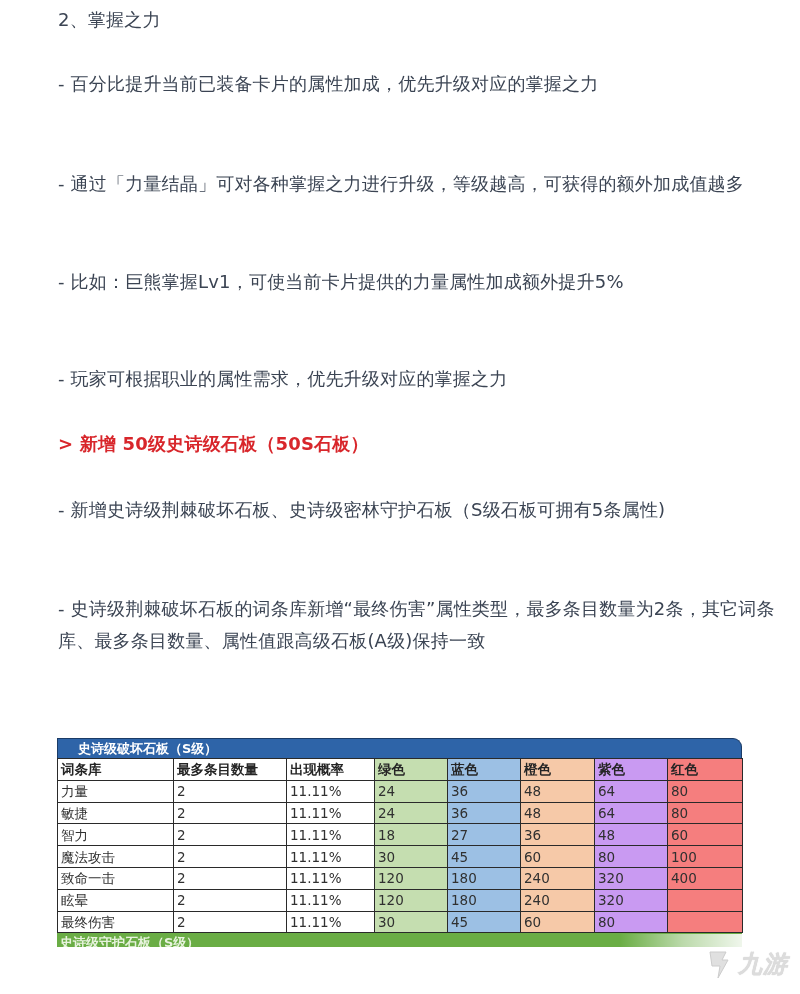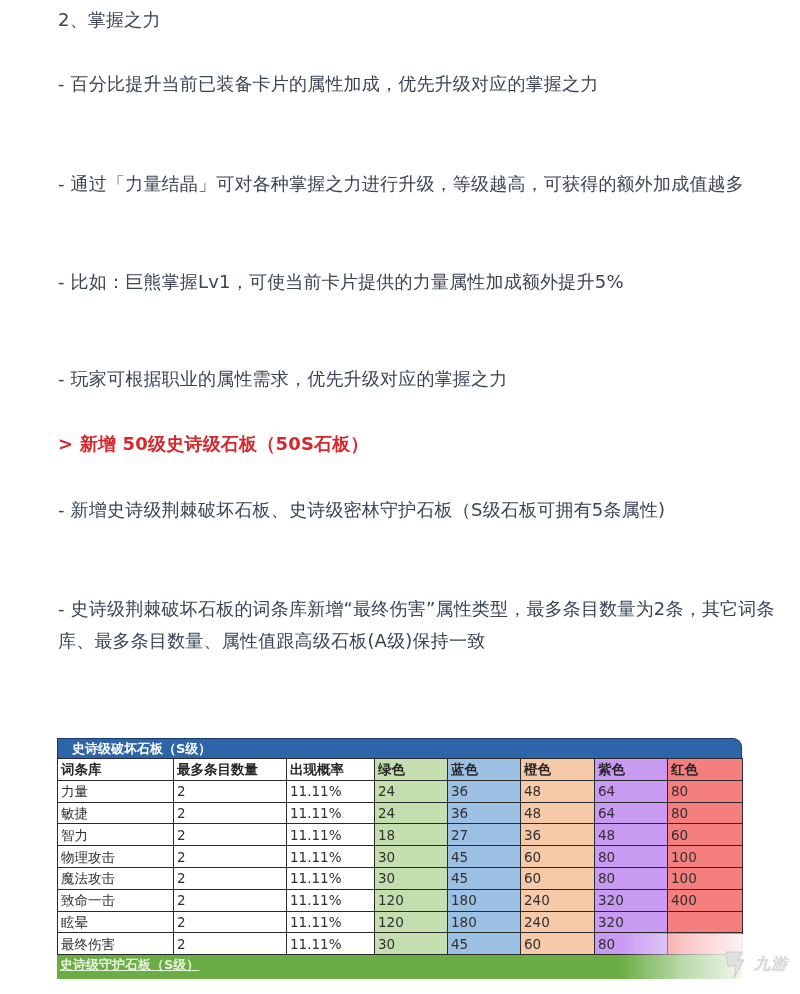--- a/index.html
+++ b/index.html
@@ -14,53 +14,53 @@
     font-size: 18px; line-height: 32px; letter-spacing: 0.2px;
     margin: 0; white-space: normal;
   }
   .para.red { color: #d8262b; font-weight: bold; }
   .table-wrap {
     position: absolute; left: 57px; top: 738px; width: 685px;
   }
   .title-bar {
     height: 19px; background: #2e64a8; color: #ffffff;
     font-size: 13px; font-weight: bold; line-height: 19px;
-    padding-left: 14px; border-top-right-radius: 9px;
+    padding-left: 20px; border-top-right-radius: 9px;
     border: 1px solid #1b3b66; border-bottom: none;
   }
   table {
     border-collapse: collapse; width: 685px; table-layout: fixed;
     font-family: "DejaVu Sans", sans-serif;
   }
   td {
     border: 1.5px solid #2a2a2a; height: 20.8px; padding: 0 3px;
     font-size: 13.5px; line-height: 20px; color: #303030;
     white-space: nowrap; overflow: hidden;
   }
   tr.header td { font-weight: bold; color: #252525; }
   td.c-white { background: #ffffff; }
   td.c-green { background: #c5deb0; }
   td.c-blue { background: #9cc0e4; }
   td.c-orange { background: #f6c9a8; }
   td.c-purple { background: #c99af2; margin-left: 40px; }
   td.c-red { background: #f57e7e; }
   .next-bar {
-    height: 24px; background: #6aad45; color: #e8f3de;
+    height: 14px; background: #6aad45; color: #e8f3de;
     font-size: 13px; font-weight: bold; line-height: 20px;
     padding-left: 3px; overflow: hidden; text-decoration: underline;
   }
   .watermark {
     position: absolute; left: 620px; top: 934px; width: 180px; height: 60px;
     background: linear-gradient(90deg, rgba(255,255,255,0) 0%, rgba(255,255,255,0.55) 35%, rgba(255,255,255,0.92) 70%, #ffffff 100%);
     display: flex; align-items: center; justify-content: flex-end;
     padding-right: 12px; box-sizing: border-box;
   }
   .wm-logo { width: 28px; height: 32px; margin-right: 6px; }
   .wm-text {
-    font-size: 16px; font-style: italic; font-weight: bold;
+    font-size: 24px; font-style: italic; font-weight: bold;
     color: #dcdcdc; text-shadow: 0 0 1px #c8c8c8; letter-spacing: 1px;
   }
 </style>
 </head>
 <body>
 
 <div class="article">
   <p class="para" style="top:4px;">2、掌握之力</p>
   <p class="para" style="top:68px;">- 百分比提升当前已装备卡片的属性加成，优先升级对应的掌握之力</p>
   <p class="para" style="top:168px;">- 通过「力量结晶」可对各种掌握之力进行升级，等级越高，可获得的额外加成值越多</p>
@@ -119,30 +119,20 @@
           <td class="c-white">智力</td>
           <td class="c-white">2</td>
           <td class="c-white">11.11%</td>
           <td class="c-green">18</td>
           <td class="c-blue">27</td>
           <td class="c-orange">36</td>
           <td class="c-purple">48</td>
           <td class="c-red">60</td>
         </tr>
         <tr>
-          <td class="c-white">物理攻击</td>
-          <td class="c-white">2</td>
-          <td class="c-white">11.11%</td>
-          <td class="c-green">30</td>
-          <td class="c-blue">45</td>
-          <td class="c-orange">60</td>
-          <td class="c-purple">80</td>
-          <td class="c-red">100</td>
-        </tr>
-        <tr>
           <td class="c-white">魔法攻击</td>
           <td class="c-white">2</td>
           <td class="c-white">11.11%</td>
           <td class="c-green">30</td>
           <td class="c-blue">45</td>
           <td class="c-orange">60</td>
           <td class="c-purple">80</td>
           <td class="c-red">100</td>
         </tr>
         <tr>

